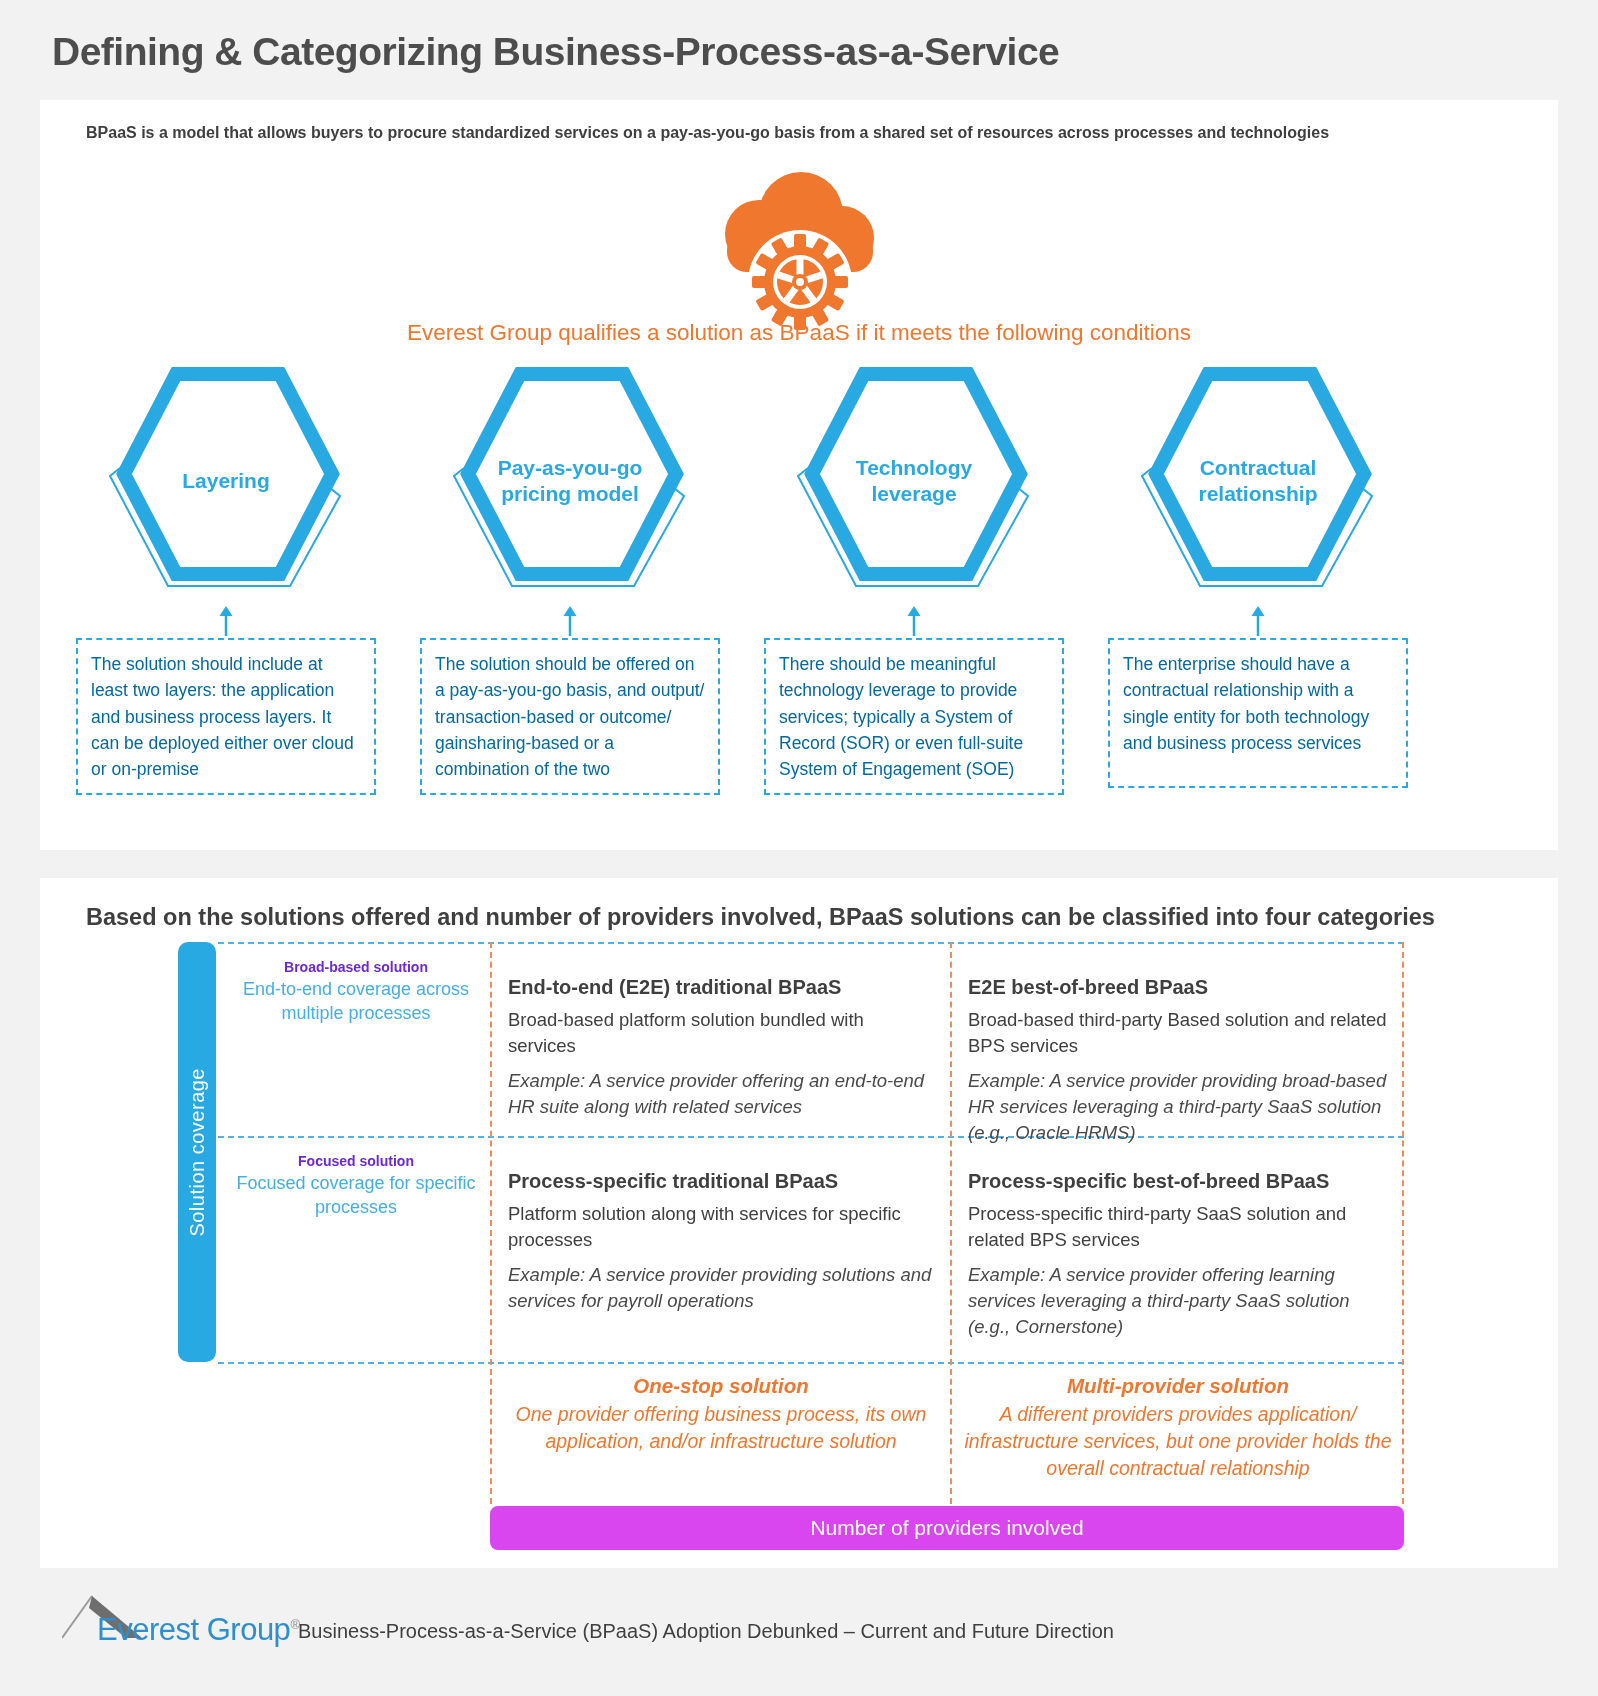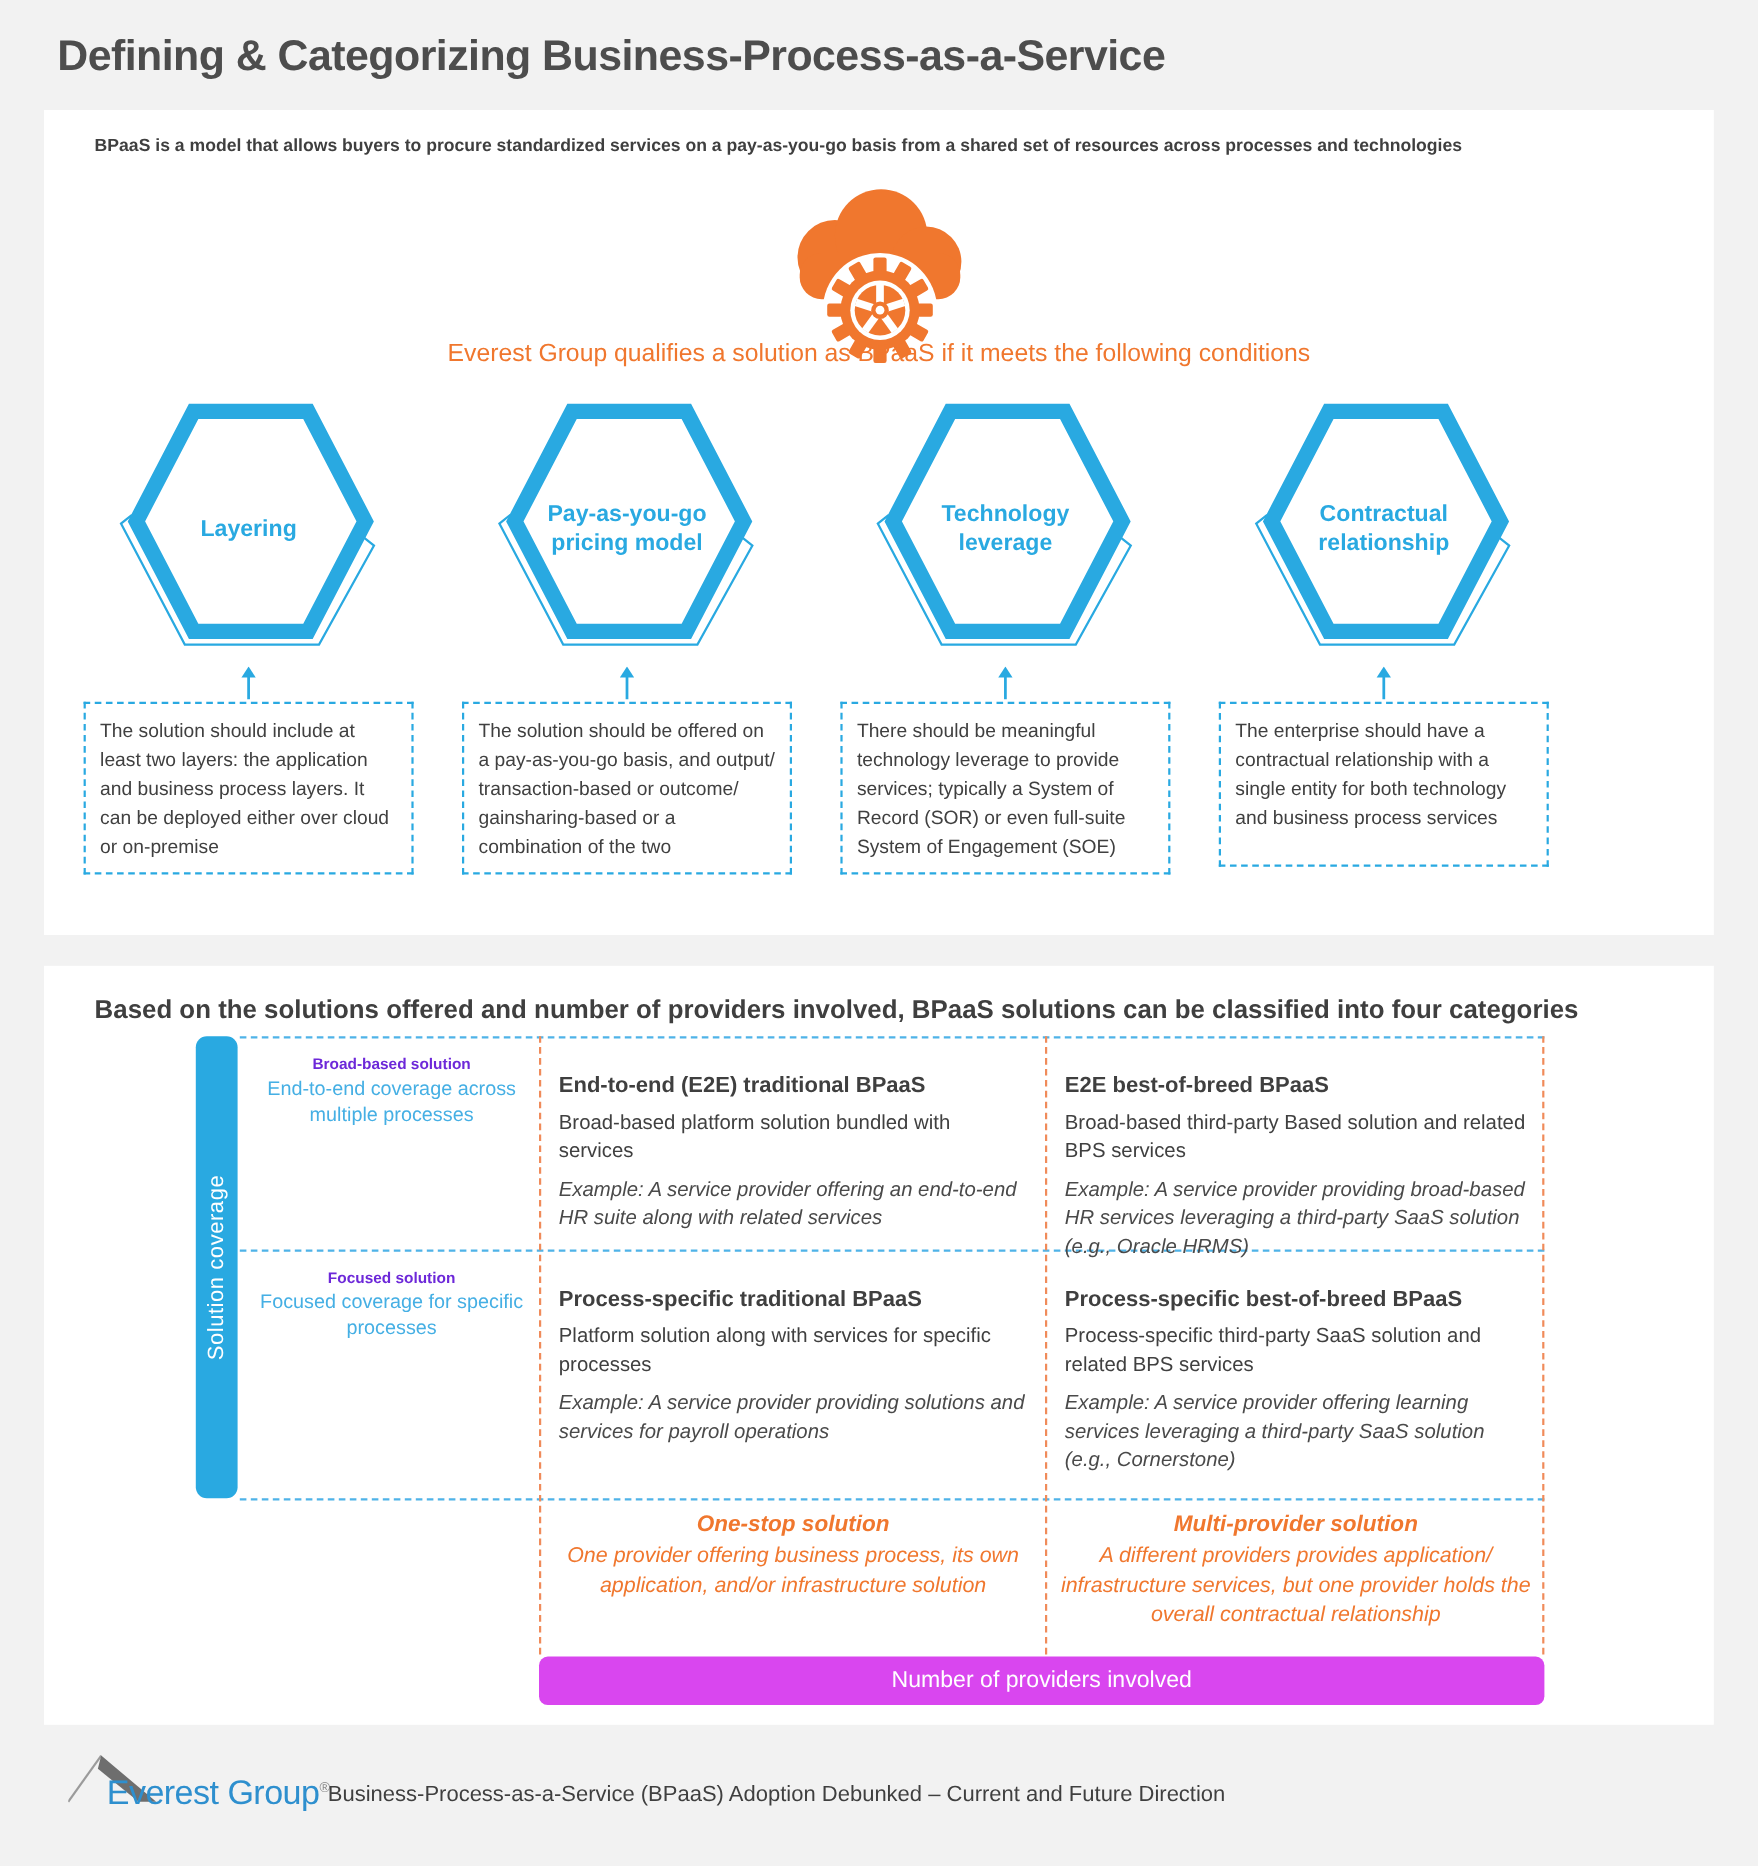--- a/index.html
+++ b/index.html
@@ -19,40 +19,40 @@
   .panel-1 { top:100px; height:750px; }
   .panel-2 { top:878px; height:690px; }
 
   
   .intro {
     position:absolute; left:46px; top:22px; width:1340px;
     font-size:16px; font-weight:bold; color:#3F3F3F; line-height:1.32;
   }
   .cloud-wrap { position:absolute; left:50%; top:66px; transform:translateX(-50%); }
   .s1-caption {
-    position:absolute; left:0; top:208px; width:100%;
+    position:absolute; left:0; top:220px; width:100%;
     text-align:center; color:#F0772E; font-size:22.5px;
   }
   .hex-row {
     position:absolute; left:36px; top:256px;
     display:flex; gap:44px;
   }
   .hex-col { width:300px; display:flex; flex-direction:column; align-items:center; }
   .hex-wrap { position:relative; width:240px; height:250px; }
   .hex-label {
     position:absolute; inset:0; display:flex; align-items:center; justify-content:center;
     text-align:center; padding:0 46px;
     font-size:21px; font-weight:bold; color:#29A9E1; line-height:1.25;
   }
   .hex-arrow { height:30px; margin:0 0 2px 0; }
   .cond-box {
     width:100%; min-height:150px;
     border:2px dashed #29A9E1;
     padding:11px 13px;
-    font-size:17.5px; line-height:1.5; color:#404040;
+    font-size:17.5px; line-height:1.5; color:#0369a1;
   }
 
   
   .s2-heading {
     position:absolute; left:46px; top:26px; width:1440px;
     font-size:23.5px; font-weight:bold; color:#3F3F3F;
   }
   .matrix { position:absolute; left:138px; top:64px; width:1226px; height:614px; }
   .y-bar {
     position:absolute; left:0; top:0; width:38px; height:420px;

